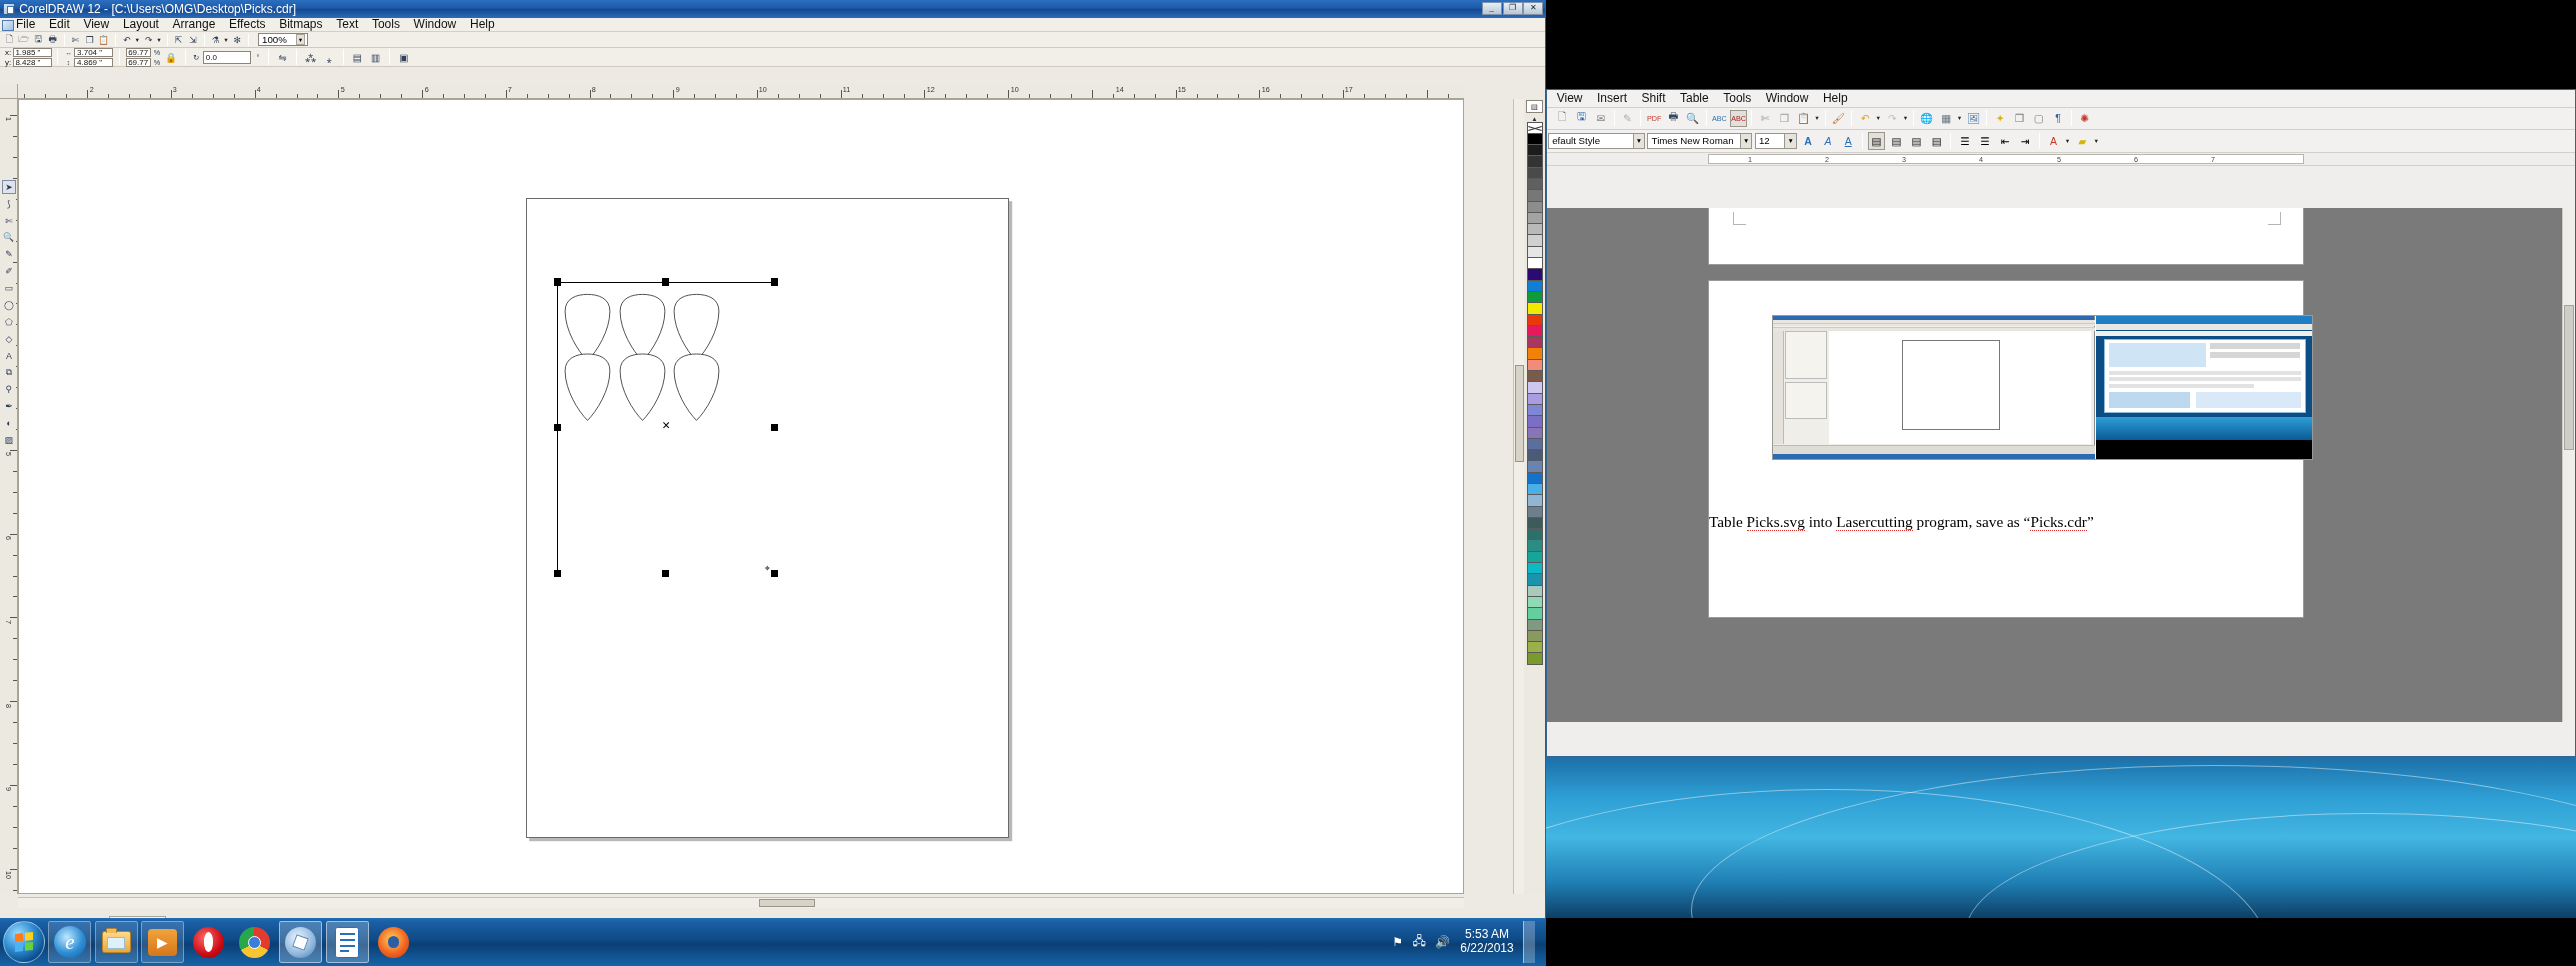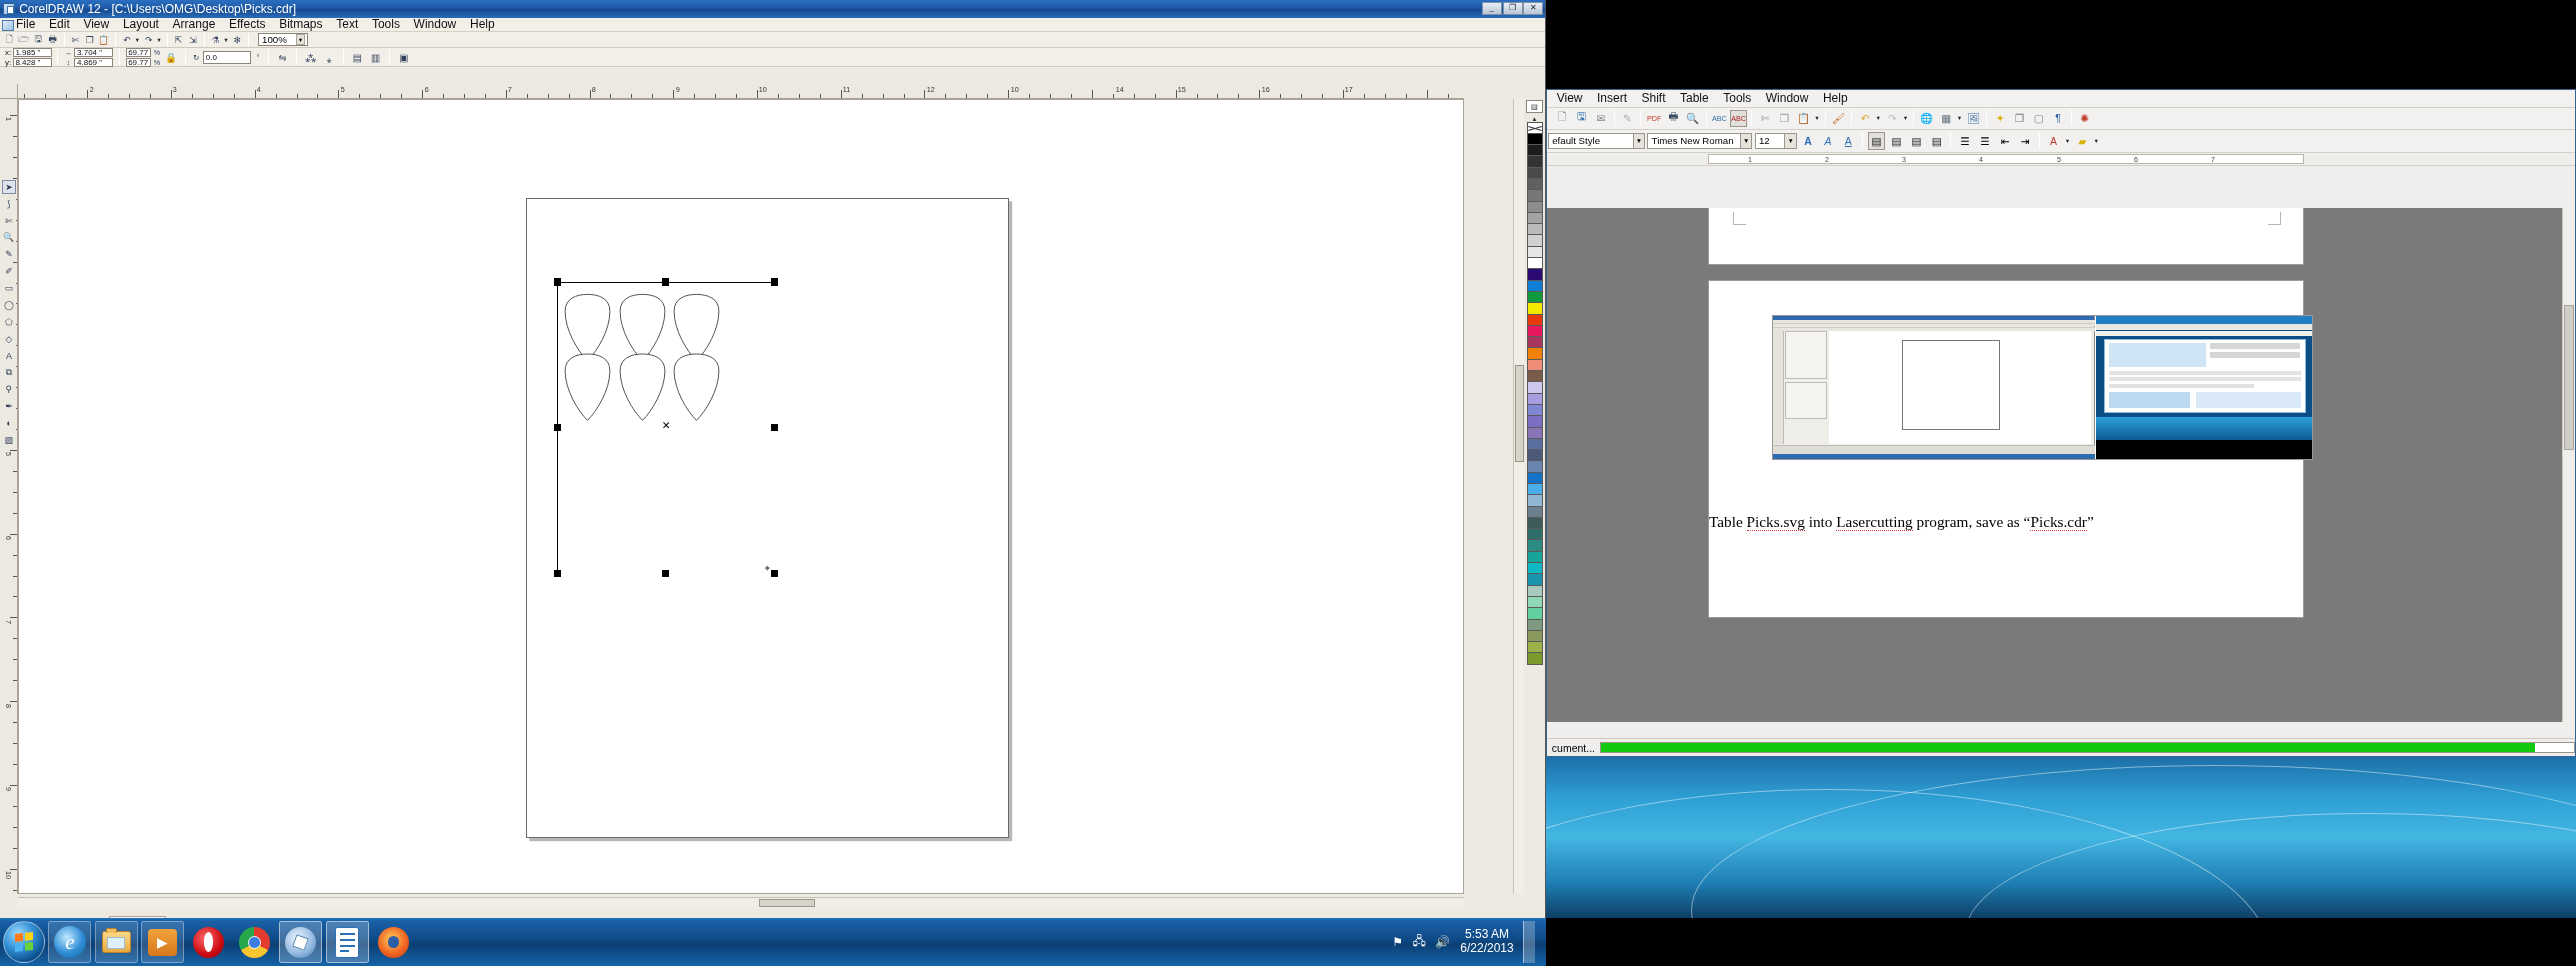--- a/index.html
+++ b/index.html
@@ -770,26 +770,20 @@
         <span style="display:inline-block;padding-left:0px;"></span>
       </div>
       <div id="caption-holder" class="doc-text" style="left:0px;top:232px;"><span>Table </span><span class="squig">Picks.svg</span><span> into </span><span class="squig">Lasercutting</span><span> program, save as “</span><span class="squig">Picks.cdr</span><span>”</span></div>
     </div>
   </div>
 
   <div class="lo-scroll-v">
     <div style="position:absolute;left:0.8px;top:97px;width:10.5px;height:145px;background:#cfcdc7;border:0.8px solid #a8a49c;"></div>
   </div>
 
-  <div class="lo-statusbar">
-    <span>cument...</span>
-    <span class="lo-progress">
-      <span class="lo-progress-fill" id="lo-prog-fill" style="width: 96%;"></span>
-    </span>
-  </div>
 </div>
 
 <div id="taskbar">
   <div class="start-orb">
     <div class="orb-logo">
       <span class="orb-q"></span>
         <span class="orb-q"></span>
         <span class="orb-q"></span>
         <span class="orb-q"></span>
     </div>

